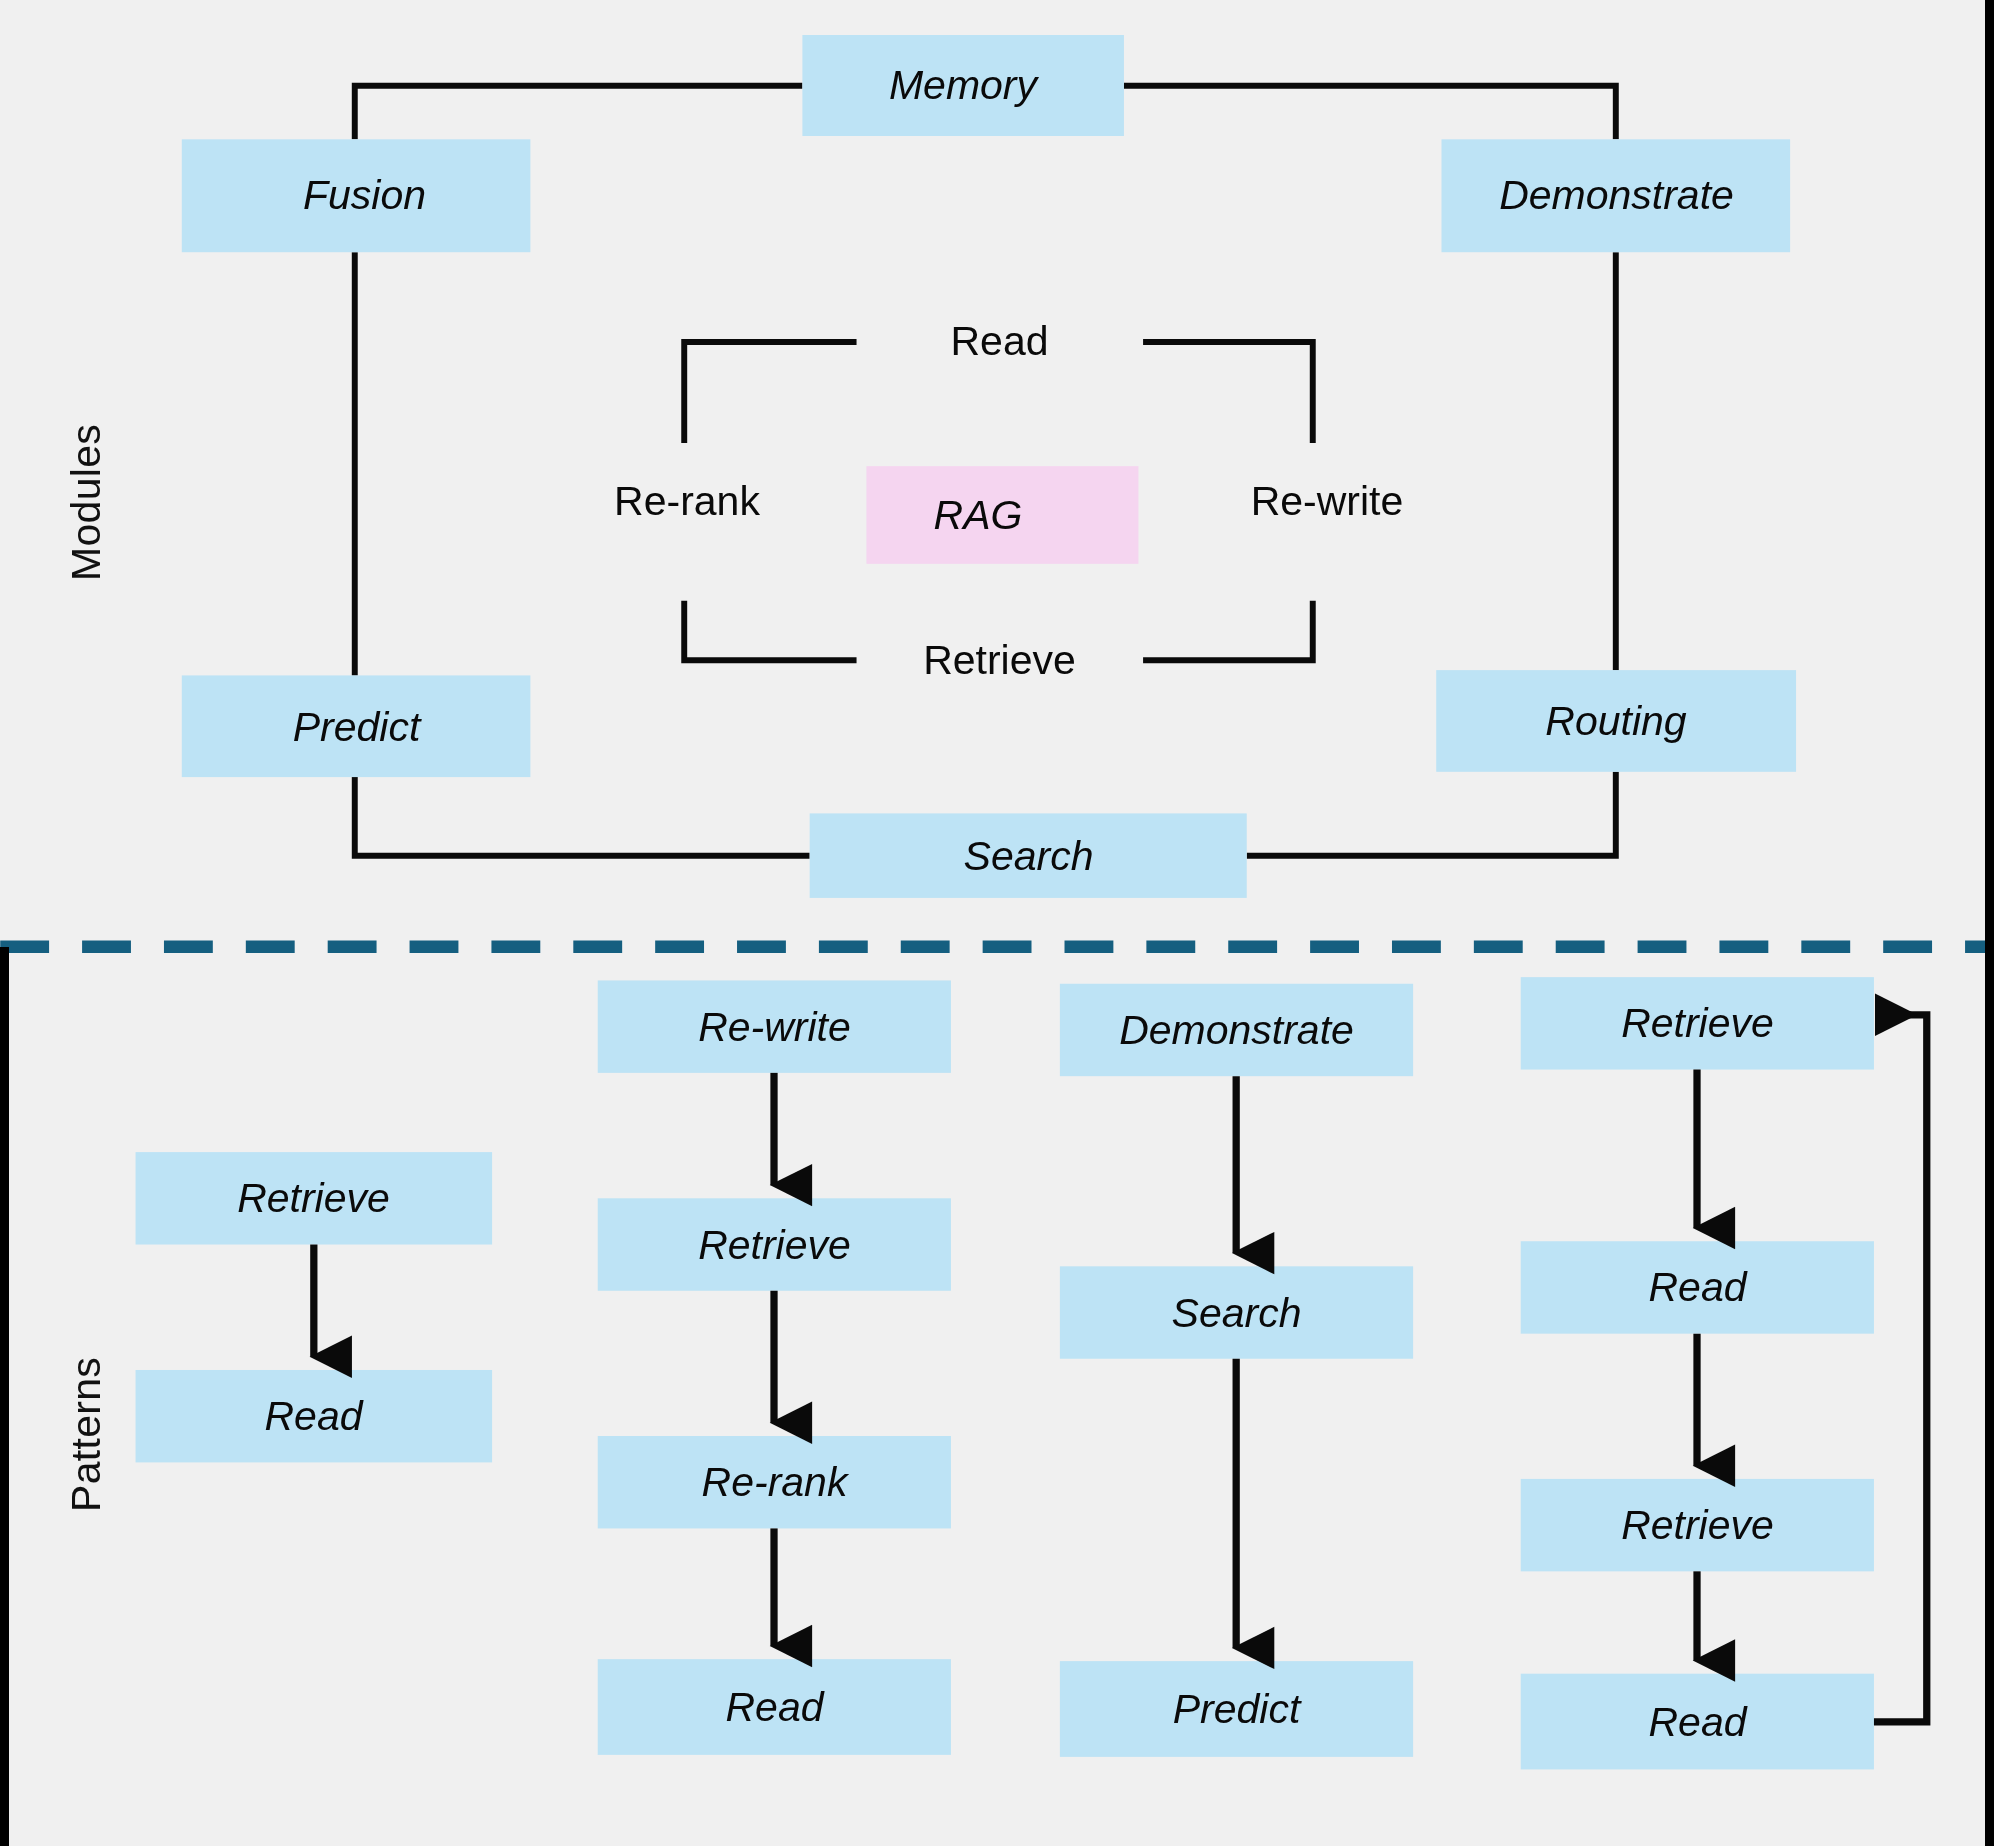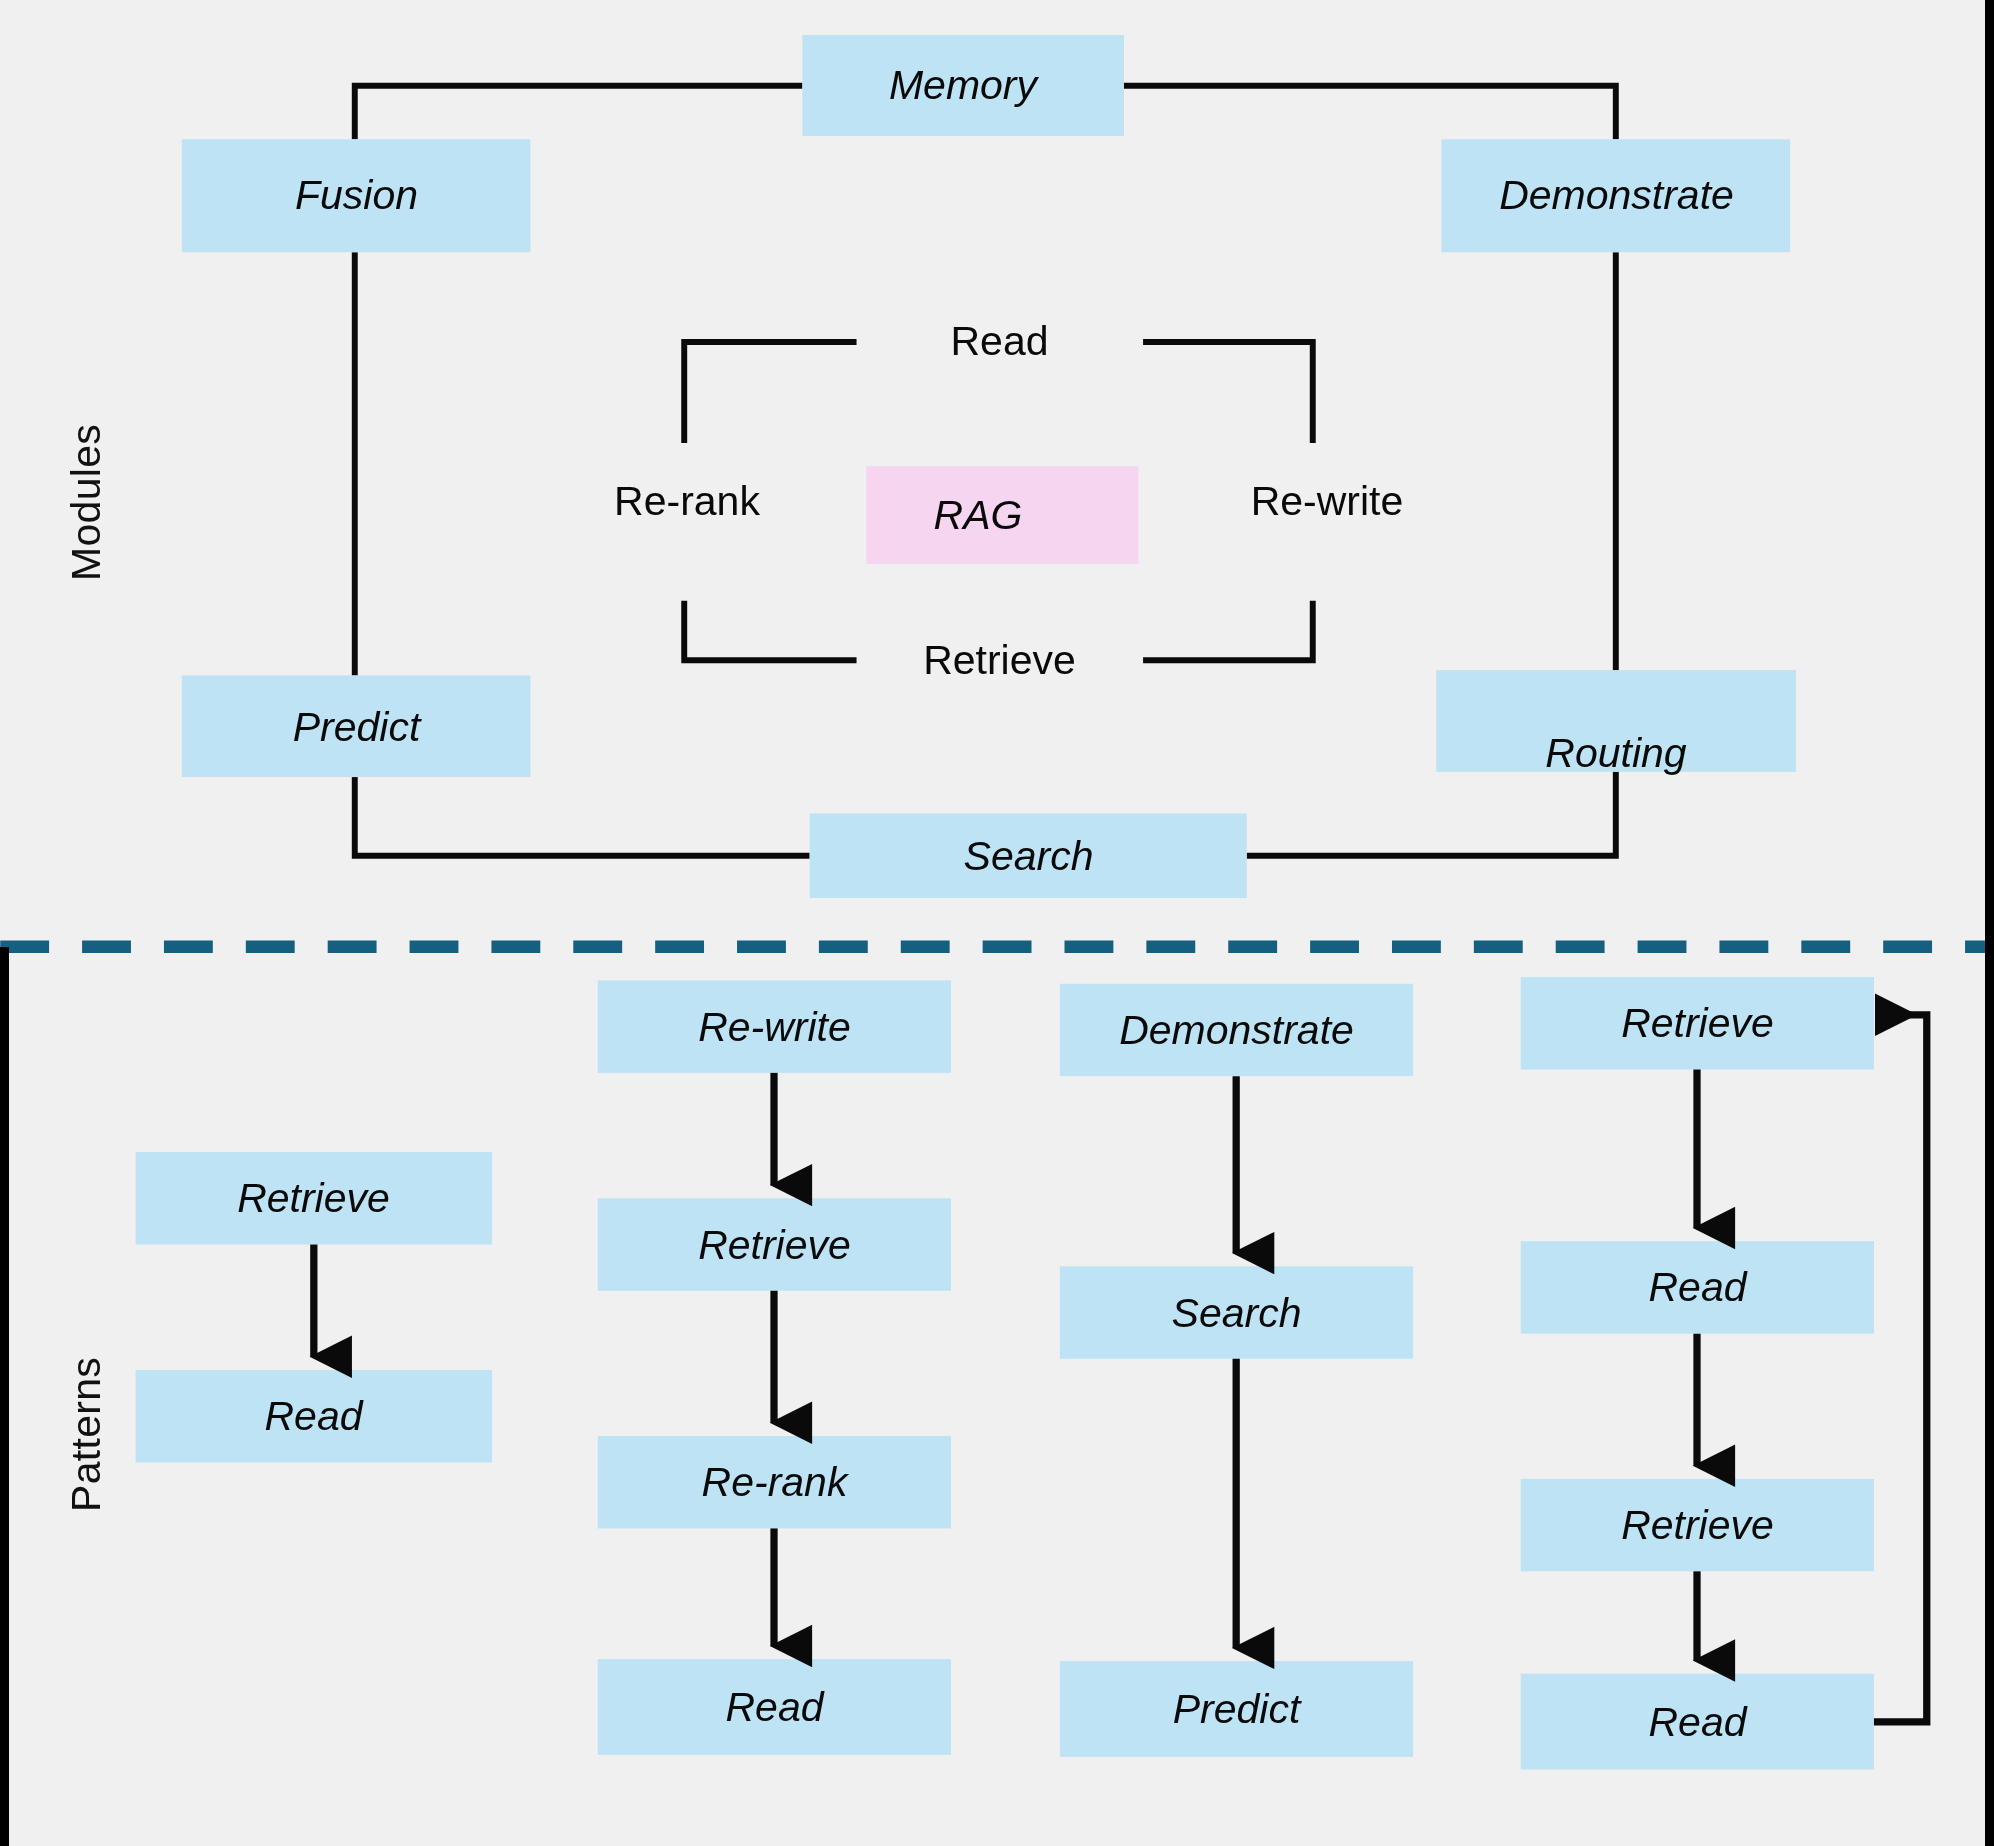--- a/index.html
+++ b/index.html
@@ -107,24 +107,24 @@
     <line x1="0" y1="1434" x2="3021" y2="1434" stroke="#155F80" stroke-width="19" stroke-dasharray="74 50"></line>
   </svg>
 
   <div class="edge-strip" style="left:1985px;top:0;width:10px;height:1846px;"></div>
   <div class="edge-strip" style="left:0;top:947px;width:8.6px;height:899px;"></div>
 
   <div class="side-label" style="left:63px;top:581px;transform:rotate(-90deg);">Modules</div>
   <div class="side-label" style="left:63px;top:1512px;transform:rotate(-90deg);">Patterns</div>
 
   <div class="node-text" style="left:802px;top:35px;width:322px;height:101px;">Memory</div>
-  <div class="node-text" style="left:182px;top:139px;width:349px;height:113px;">Fusion</div>
+  <div class="node-text" style="left:182px;top:139px;width:349px;height:113px;padding-left:8px;">Fusion</div>
   <div class="node-text" style="left:1442px;top:139px;width:349px;height:113px;">Demonstrate</div>
   <div class="node-text" style="left:182px;top:676px;width:349px;height:102px;">Predict</div>
-  <div class="node-text" style="left:1436px;top:670px;width:360px;height:102px;margin-top:32px;">Routing</div>
+  <div class="node-text" style="left:1436px;top:670px;width:360px;height:102px;">Routing</div>
   <div class="node-text" style="left:810px;top:814px;width:437px;height:85px;">Search</div>
   <div class="node-text" style="left:866px;top:466px;width:224px;height:98px;">RAG</div>
 
   <div class="plain-text" style="left:856px;top:310px;width:287px;height:63px;">Read</div>
   <div class="plain-text" style="left:568px;top:470px;width:238px;height:63px;">Re-rank</div>
   <div class="plain-text" style="left:1195px;top:470px;width:264px;height:63px;">Re-write</div>
   <div class="plain-text" style="left:856px;top:629px;width:287px;height:63px;">Retrieve</div>
 
   <div class="node-text" style="left:135px;top:1152px;width:357px;height:92px;">Retrieve</div>
   <div class="node-text" style="left:135px;top:1370px;width:357px;height:92px;">Read</div>

